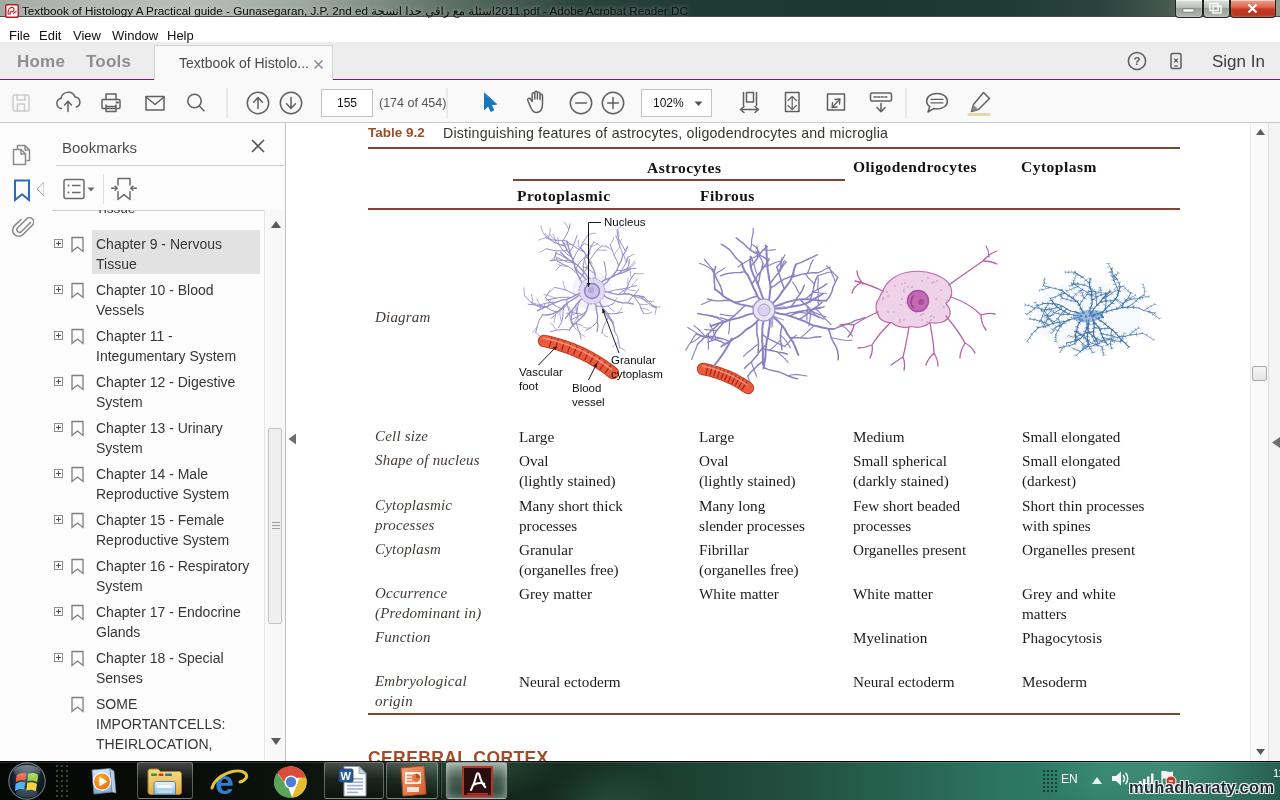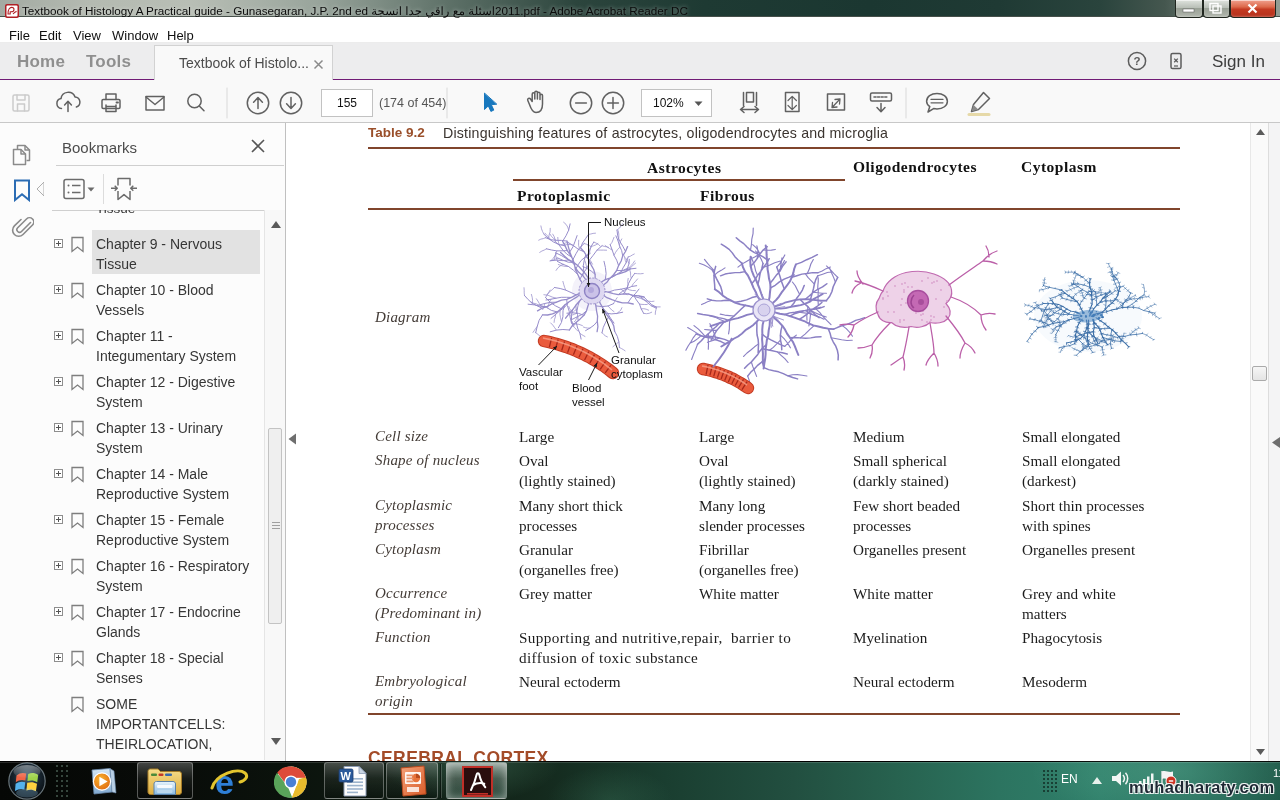--- a/index.html
+++ b/index.html
@@ -460,21 +460,20 @@
   <div class="abs pdfserif" style="left:233px;top:417px">Granular<br>(organelles free)</div>
   <div class="abs pdfserif" style="left:413px;top:417px">Fibrillar<br>(organelles free)</div>
   <div class="abs pdfserif" style="left:567px;top:417px">Organelles present</div>
   <div class="abs pdfserif" style="left:736px;top:417px">Organelles present</div>
   <div class="abs pdflabel" style="left:89px;top:461px">Occurrence<br>(Predominant in)</div>
   <div class="abs pdfserif" style="left:233px;top:461px">Grey matter</div>
   <div class="abs pdfserif" style="left:413px;top:461px">White matter</div>
   <div class="abs pdfserif" style="left:567px;top:461px">White matter</div>
   <div class="abs pdfserif" style="left:736px;top:461px">Grey and white<br>matters</div>
   <div class="abs pdflabel" style="left:89px;top:505px">Function</div>
-  <div class="abs pdfserif" style="left:233px;top:505px;letter-spacing:.4px">Supporting and nutritive,repair,&nbsp; barrier to<br>diffusion of toxic substance</div>
   <div class="abs pdfserif" style="left:567px;top:505px">Myelination</div>
   <div class="abs pdfserif" style="left:736px;top:505px">Phagocytosis</div>
   <div class="abs pdflabel" style="left:89px;top:549px">Embryological<br>origin</div>
   <div class="abs pdfserif" style="left:233px;top:549px">Neural ectoderm</div>
   <div class="abs pdfserif" style="left:567px;top:549px">Neural ectoderm</div>
   <div class="abs pdfserif" style="left:736px;top:549px">Mesoderm</div>
   <div class="abs bline" style="left:82px;top:590px;width:812px;height:1.5px"></div>
   <div class="abs" style="left:82px;top:625px;font-size:17.5px;font-weight:bold;color:#a34b28;letter-spacing:.4px">CEREBRAL CORTEX</div>
 </div>
 

